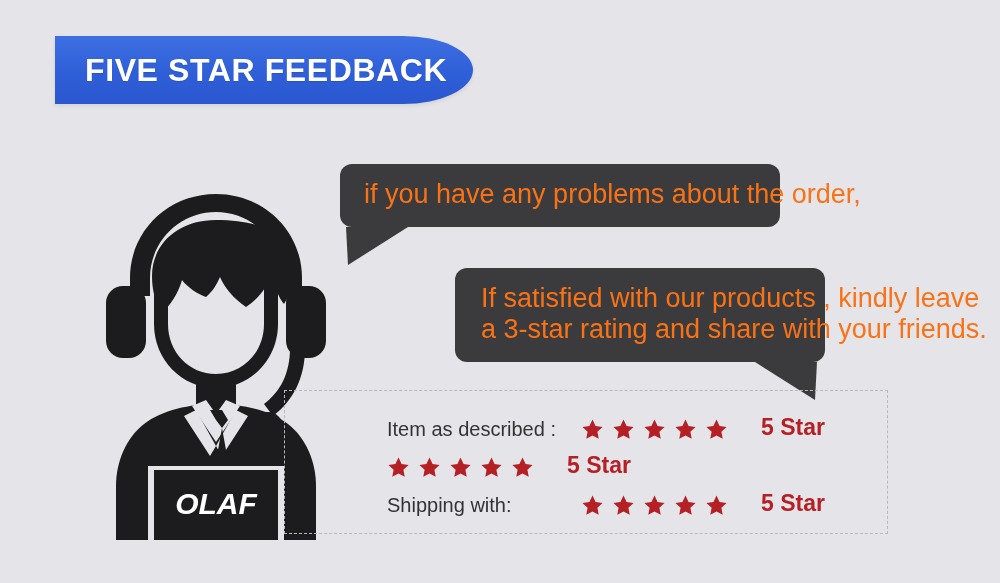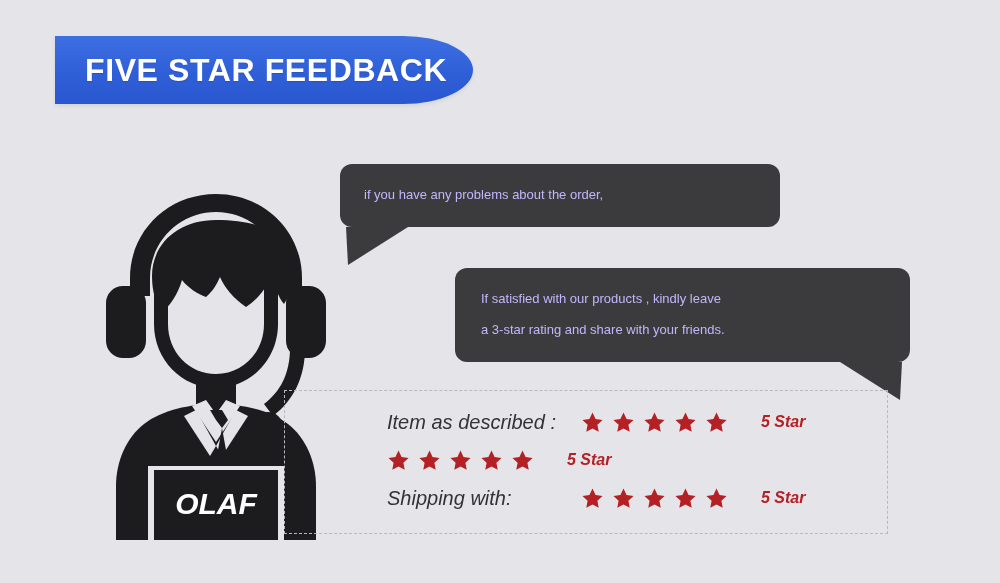--- a/index.html
+++ b/index.html
@@ -50,43 +50,43 @@
   
   .bubble {
     position: absolute;
     background: #3b3b3d;
     border-radius: 12px;
     color: #ffffff;
     box-sizing: border-box;
   }
   .bubble p {
     margin: 0;
-    font-size: 13px;
+    font-size: 27px;
     line-height: 31px;
-    color: #c4b5fd;
+    color: #f97316;
     white-space: nowrap;
   }
   #bubble-1 {
     left: 340px;
     top: 164px;
     width: 440px;
     padding: 15px 22px 17px 24px;
   }
   #bubble-1 .tail {
     position: absolute;
     left: 6px;
     top: 100%;
     width: 70px;
     height: 40px;
     overflow: visible;
   }
   #bubble-2 {
     left: 455px;
     top: 268px;
-    width: 455px;
+    width: 370px;
     padding: 15px 22px 17px 26px;
   }
   #bubble-2 .tail {
     position: absolute;
     right: 8px;
     top: 100%;
     width: 70px;
     height: 40px;
     overflow: visible;
   }
@@ -112,43 +112,42 @@
     box-sizing: border-box;
   }
   .rating-rows {
     position: absolute;
     left: 102px;
     top: 12px;
     width: 470px;
   }
   .rating-row {
     display: flex;
-    align-items: center;
+    align-items: flex-end;
     height: 38px;
-    font-style: italic;
   }
   .rating-label {
     width: 194px;
     font-size: 20px;
     color: #333336;
     white-space: nowrap;
   }
   .rating-stars {
     width: 166px;
     display: flex;
     align-items: center;
     gap: 8px;
   }
   .rating-stars .star {
     display: block;
     width: 23px;
     height: 23px;
   }
   .rating-value {
-    font-size: 16px;
+    font-size: 23px;
     font-weight: bold;
     color: #b52025;
     white-space: nowrap;
     padding-left: 14px;
   }
 </style>
 </head>
 <body>
 
 <div id="page">

